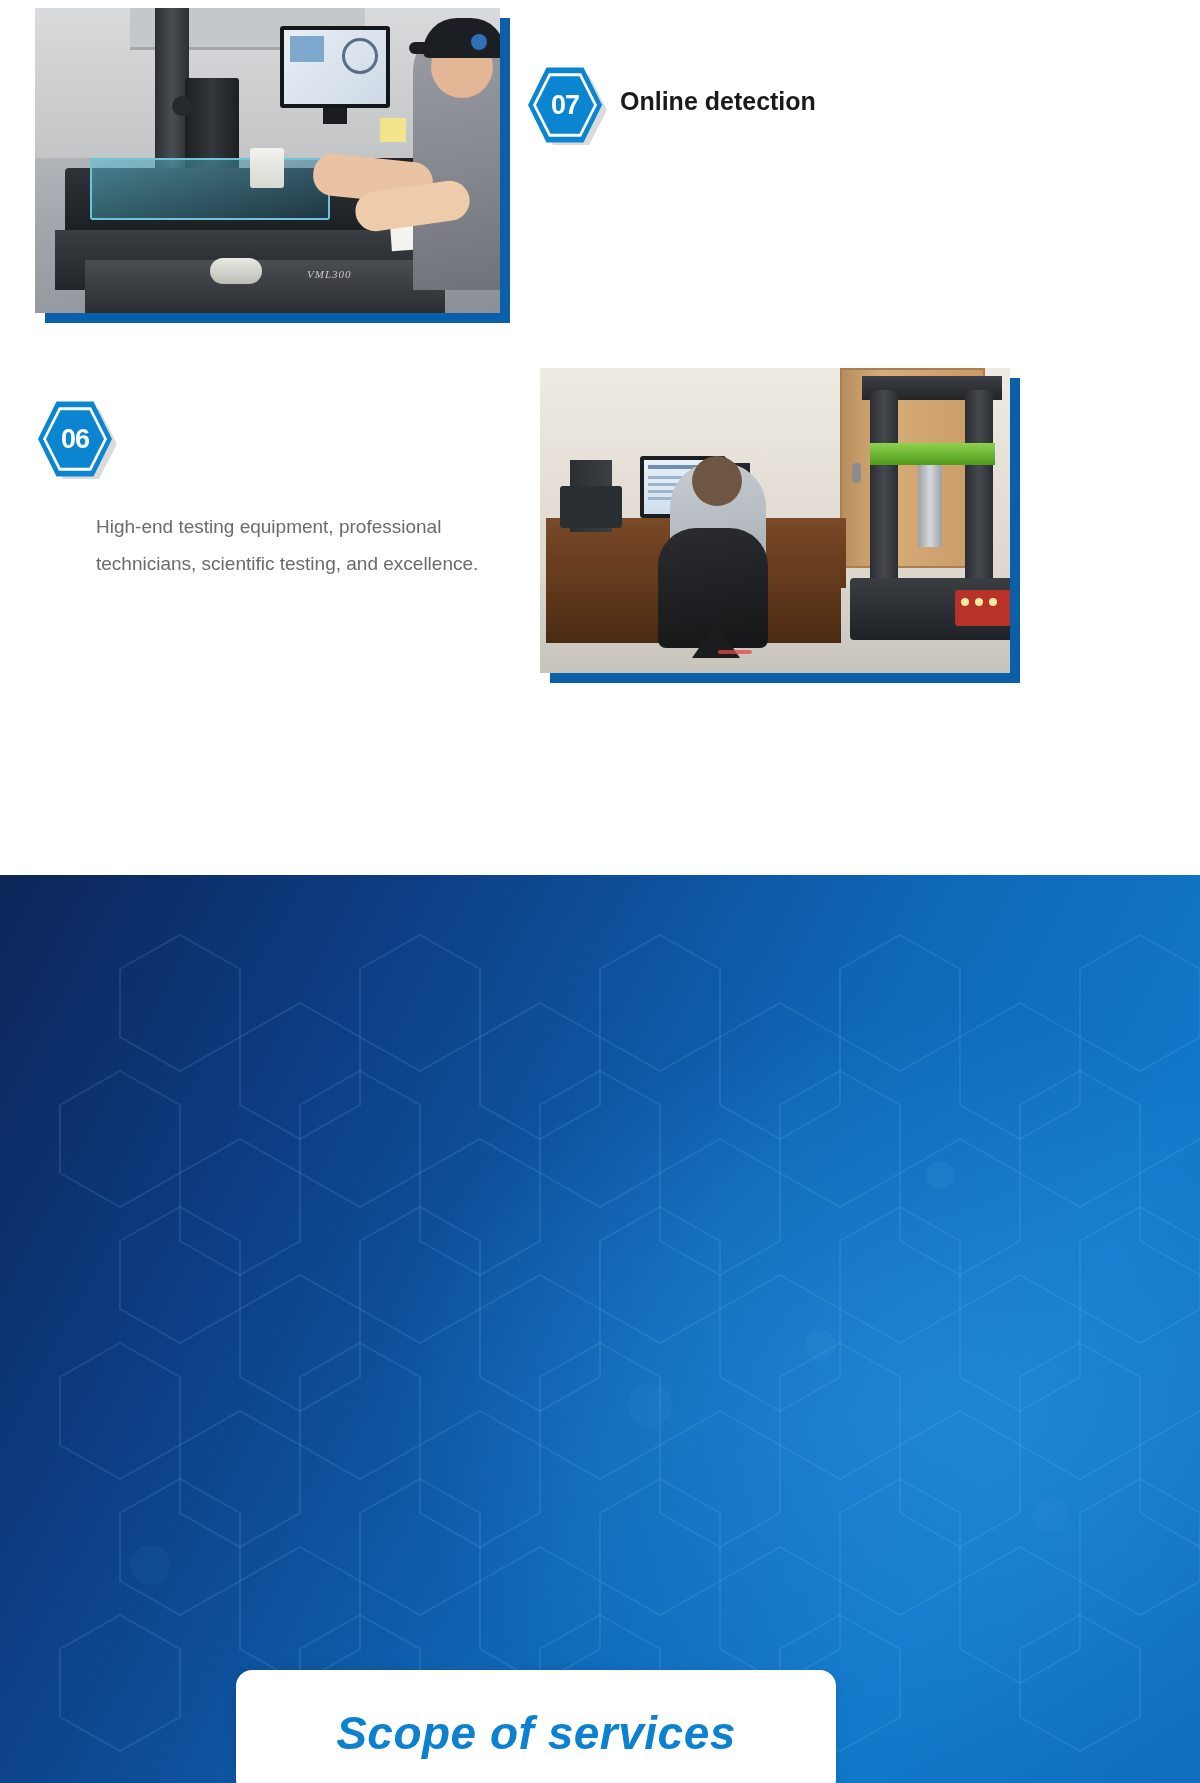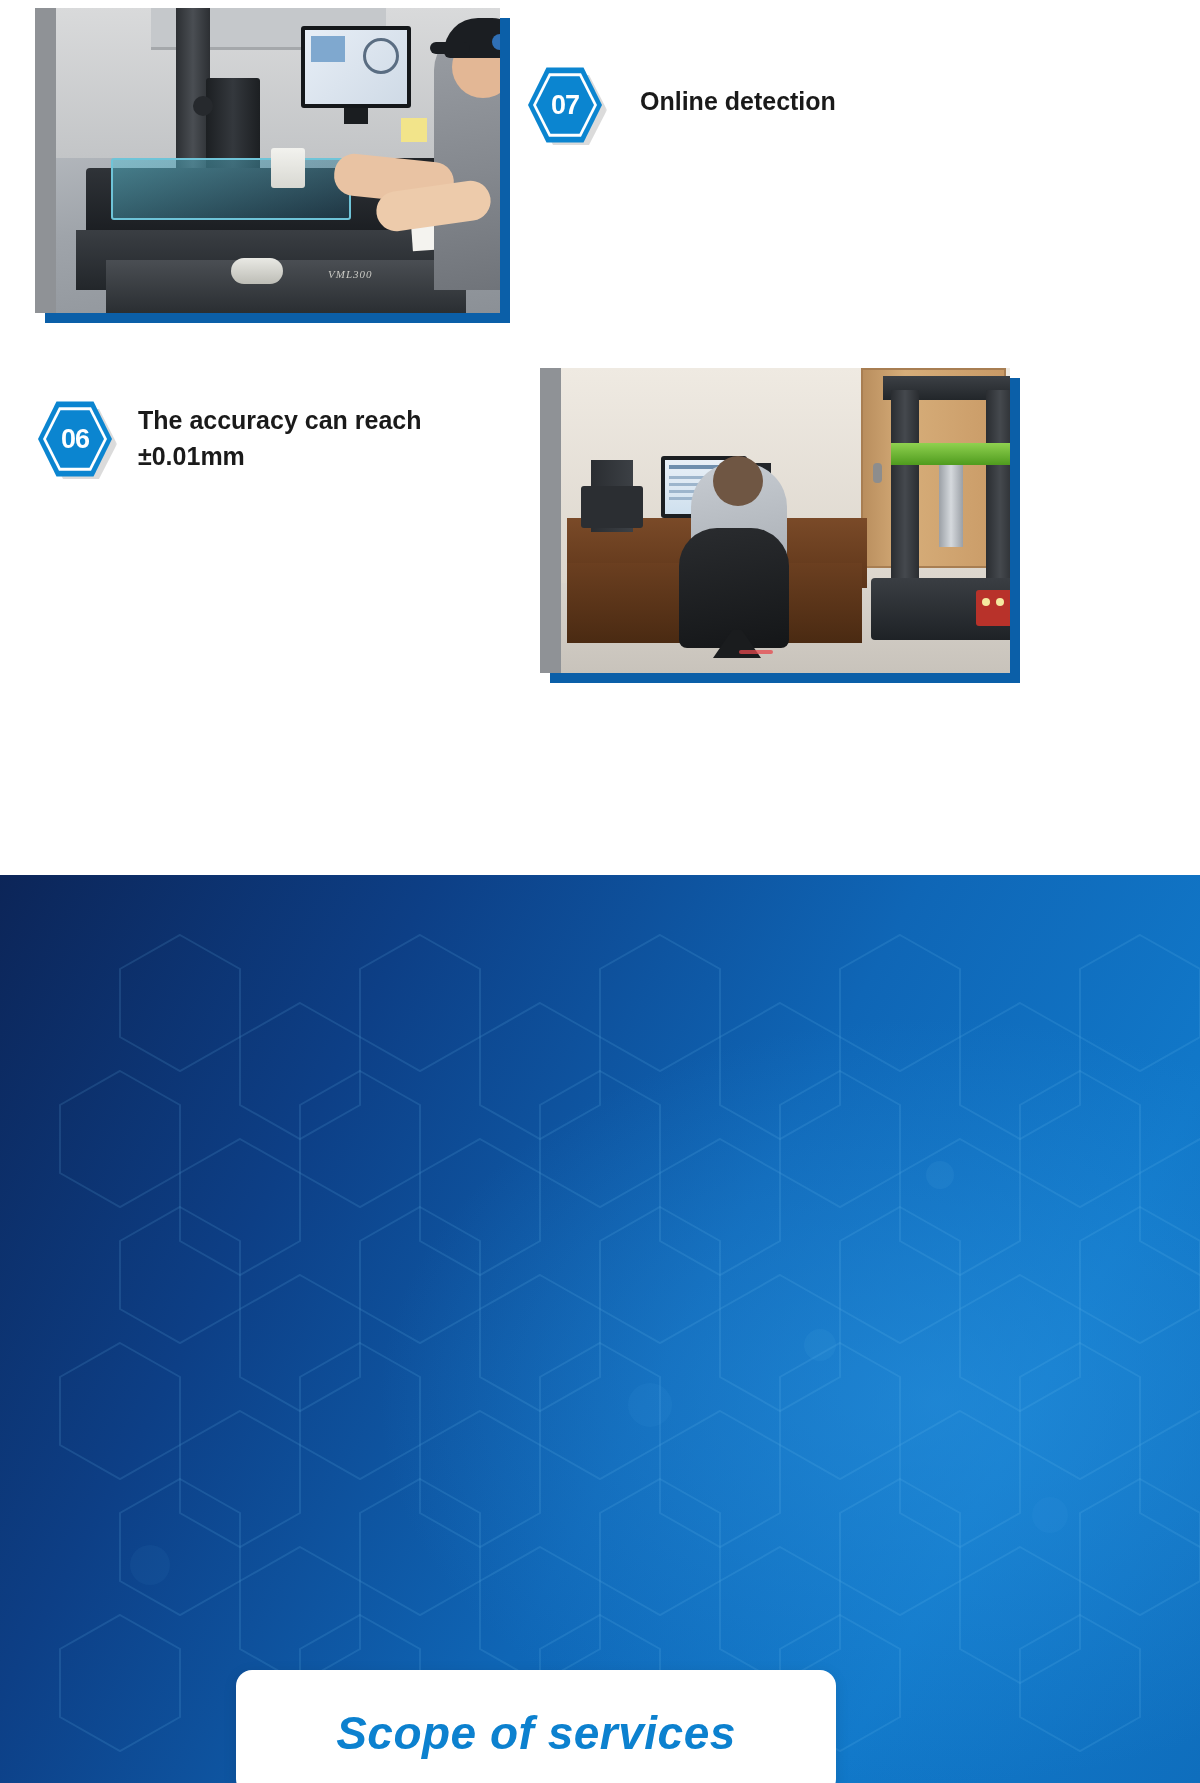--- a/index.html
+++ b/index.html
@@ -15,21 +15,21 @@
   .top-section { position:relative; width:1200px; height:875px; background:#fff; }
 
   
   .photo-frame { position:absolute; }
   .photo-frame .offset {
     position:absolute; left:10px; top:10px; width:100%; height:100%;
     background:#0b5fa8;
   }
   .photo { position:absolute; left:0; top:0; width:100%; height:100%;
            overflow:hidden; background:#8f9296; }
-  .photo .scene { position:absolute; inset:0;margin-left:21px; }
+  .photo .scene { position:absolute; inset:0; }
 
   
   #photo-03 { left:35px; top:8px; width:465px; height:305px; }
   #photo-03 .scene {
     background:
       radial-gradient(ellipse 120px 90px at 430px 60px, #2a2f36 0%, #1d2127 60%, rgba(0,0,0,0) 70%),
       radial-gradient(ellipse 70px 55px at 425px 110px, #e6b89a 0%, #d6a184 65%, rgba(0,0,0,0) 72%),
       linear-gradient(170deg,#c9ccd0 0%, #b9bdc2 30%, #9fa4aa 60%, #8b9096 100%);
   }
   .p3-wall { position:absolute; left:0; top:0; width:465px; height:150px;
@@ -178,21 +178,21 @@
 
   
   .feat-title {
     position:absolute; font:bold 25px/1.45 "Liberation Sans", sans-serif;
     color:#1a1a1a;
   }
   .feat-body {
     position:absolute; font:400 19px/1.95 "Liberation Sans", sans-serif;
     color:#6b6b6b;
   }
-  #title-03 { left:640px; top:83px; width:380px; }
+  #title-03 { left:620px; top:83px; width:380px; }
   #body-03  { left:622px; top:138px; width:400px; }
   #title-04 { left:138px; top:402px; width:370px; }
   #body-04  { left:96px; top:508px; width:430px; }
 
   
   .blue-section {
     position:absolute; left:0; top:875px; width:1200px; height:908px;
     background:
       radial-gradient(ellipse 900px 620px at 78% 58%, rgba(42,148,224,.55) 0%, rgba(42,148,224,0) 62%),
       linear-gradient(118deg,#0c2558 0%, #0d3f86 26%, #0f66b6 55%, #1178c9 78%, #0f6ebd 100%);
@@ -262,21 +262,21 @@
   <div class="feat-title" id="title-03">Online detection</div>
 
   <div class="hex-badge" id="badge-04">
     <div class="hex-shadow"></div>
     <div class="hex-outer"></div>
     <div class="hex-ring"></div>
     <div class="hex-fill"></div>
     <div class="hex-num">06</div>
   </div>
 
-  <div class="feat-title" id="title-04">The accuracy can reach ±0.01mm</div>
+  <div class="feat-body" id="body-04">High-end testing equipment, professional technicians, scientific testing, and excellence.</div>
 
   <div class="photo-frame" id="photo-04">
     <div class="offset"></div>
     <div class="photo">
       <div class="scene">
         <div class="p4-wall"></div>
         <div class="p4-door"></div>
         <div class="p4-sign"></div>
         <div class="p4-doorknob"></div>
         <div class="p4-floor"></div>

